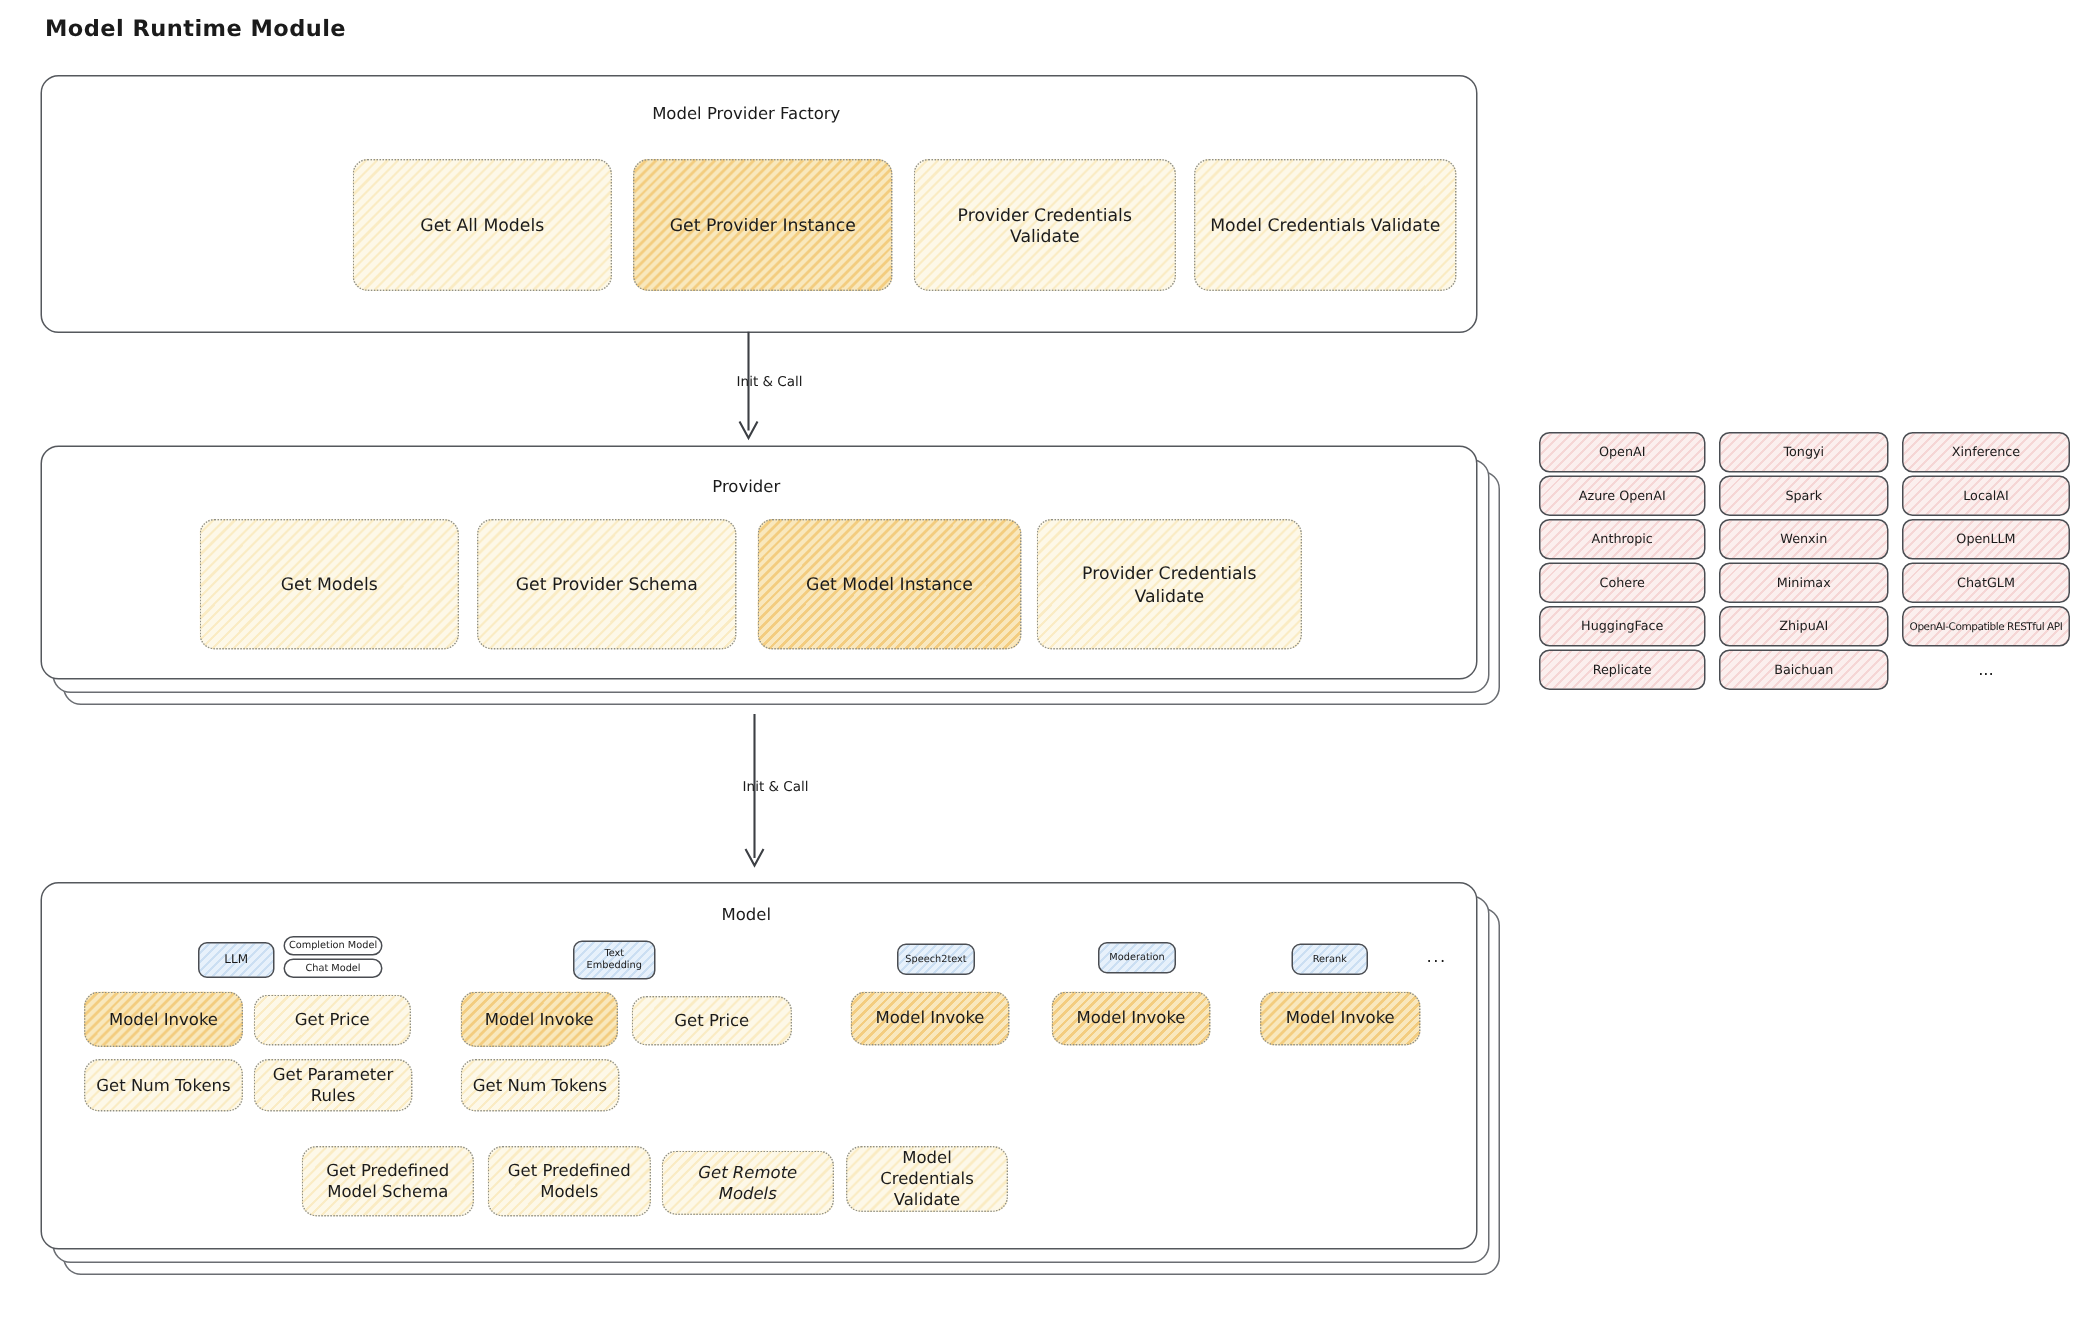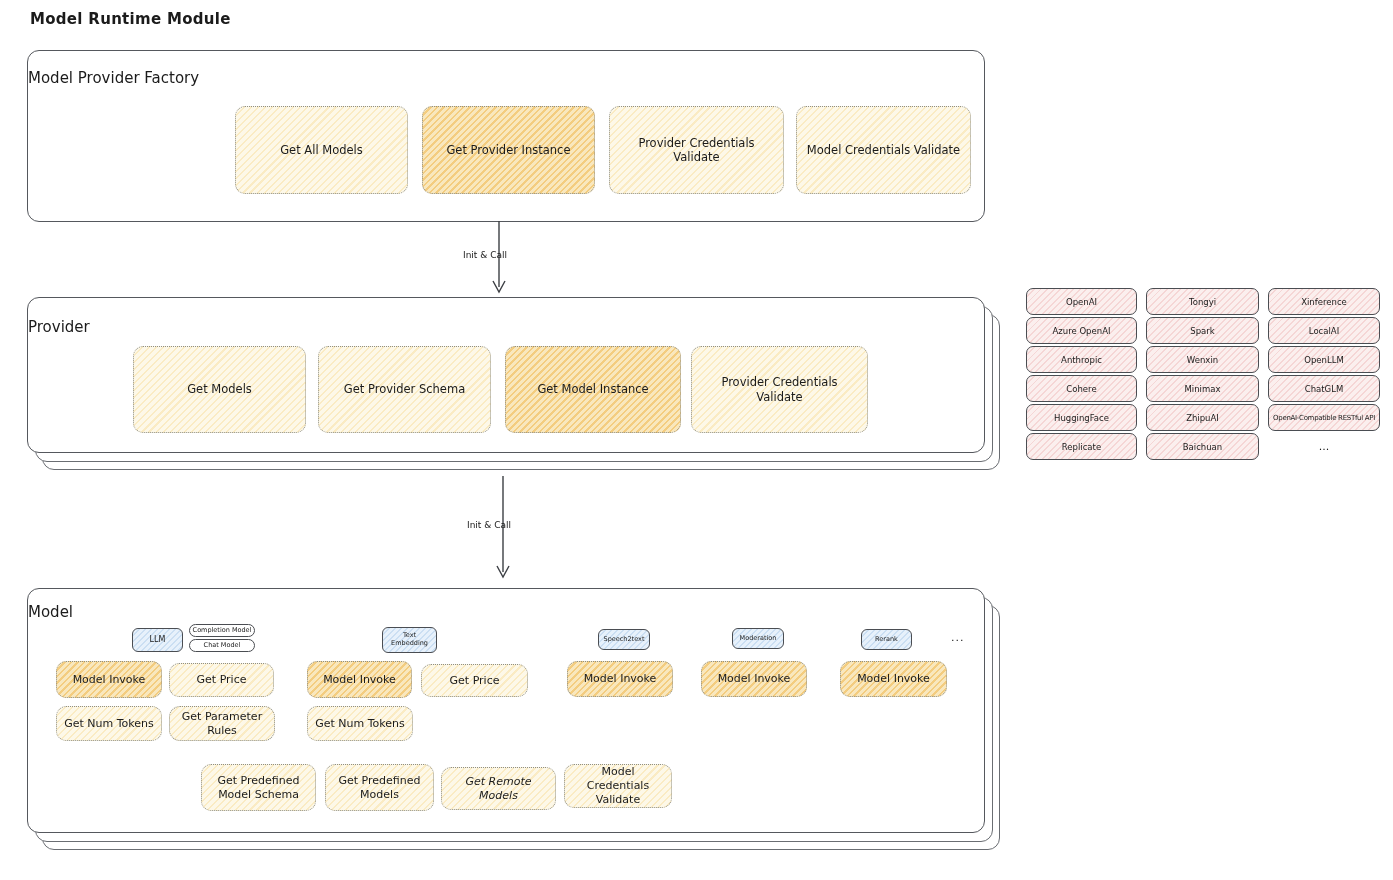--- a/index.html
+++ b/index.html
@@ -6,21 +6,21 @@
   #canvas{
     position:relative;width:1393px;height:880px;background:#ffffff;
     font-family:"DejaVu Sans",sans-serif;color:#1b1b1b;overflow:hidden;
   }
   .abs{position:absolute;}
   
   .page-title{left:30px;top:10px;font-size:15px;font-weight:bold;letter-spacing:.3px;}
   
   .bigbox{border:1.5px solid #55585d;border-radius:12px;background:#ffffff;box-sizing:border-box;}
   .stack{border:1.4px solid #6a6d72;border-radius:12px;background:#ffffff;box-sizing:border-box;}
-  .bigbox-title{position:absolute;left:0;right:17px;text-align:left;font-size:15px;}
+  .bigbox-title{position:absolute;left:0;right:17px;text-align:center;font-size:11px;}
   
   .op{
     display:flex;align-items:center;justify-content:center;text-align:center;
     border:1.4px dotted #8f8f85;border-radius:10px;box-sizing:border-box;
     font-size:11.5px;line-height:1.25;padding:2px 6px;
   }
   .fill-yellow{background:repeating-linear-gradient(135deg, rgba(243,206,110,0.30) 0 1.5px, rgba(255,255,255,0) 1.5px 5px), #FDF8E8;}
   .fill-orange{background:repeating-linear-gradient(135deg, rgba(238,178,66,0.50) 0 1.8px, rgba(252,238,200,0.1) 1.8px 4.6px), #F8E7BC;}
   .fill-pink{background:repeating-linear-gradient(135deg, rgba(232,156,156,0.30) 0 1.4px, rgba(255,255,255,0) 1.4px 4.6px), #FBEFEE;}
   .fill-blue{background:repeating-linear-gradient(135deg, rgba(130,175,220,0.28) 0 1.4px, rgba(255,255,255,0) 1.4px 4.2px), #E7F1FB;}
@@ -39,21 +39,21 @@
   
   .tag{
     border:1px solid #4a4d52;box-sizing:border-box;
     display:flex;align-items:center;justify-content:center;text-align:center;
     font-size:6.5px;line-height:1.2;
   }
   .tag-blue{border-radius:6px;}
   .tag-white{border-radius:7px;background:#ffffff;}
   .ellipsis{font-size:11px;letter-spacing:1px;}
   
-  .arrow-label{font-size:9px;text-align:left;width:72px;}
+  .arrow-label{font-size:9px;text-align:right;width:72px;}
   svg{display:block;}
 </style>
 </head>
 <body>
 
 <div id="canvas">
 
   <div class="abs page-title">Model Runtime Module</div>
 
   <div class="abs bigbox" style="left:27px;top:50px;width:958px;height:172px;">
@@ -123,21 +123,21 @@
 
     <div class="abs op fill-orange" style="left:28px;top:72px;width:106px;height:37px;font-size:11px;">Model Invoke</div>
     <div class="abs op fill-yellow" style="left:141px;top:74px;width:105px;height:34px;font-size:11px;">Get Price</div>
     <div class="abs op fill-orange" style="left:279px;top:72px;width:105px;height:37px;font-size:11px;">Model Invoke</div>
     <div class="abs op fill-yellow" style="left:393px;top:75px;width:107px;height:33px;font-size:11px;">Get Price</div>
     <div class="abs op fill-orange" style="left:539px;top:72px;width:106px;height:36px;font-size:11px;">Model Invoke</div>
     <div class="abs op fill-orange" style="left:673px;top:72px;width:106px;height:36px;font-size:11px;">Model Invoke</div>
     <div class="abs op fill-orange" style="left:812px;top:72px;width:107px;height:36px;font-size:11px;">Model Invoke</div>
 
     <div class="abs op fill-yellow" style="left:28px;top:117px;width:106px;height:35px;font-size:11px;">Get Num Tokens</div>
-    <div class="abs op fill-yellow" style="left:141px;top:117px;width:106px;height:35px;font-size:11px;border-radius:11px;">Get Parameter Rules</div>
+    <div class="abs op fill-yellow" style="left:141px;top:117px;width:106px;height:35px;font-size:11px;">Get Parameter Rules</div>
     <div class="abs op fill-yellow" style="left:279px;top:117px;width:106px;height:35px;font-size:11px;">Get Num Tokens</div>
 
     <div class="abs op fill-yellow" style="left:173px;top:175px;width:115px;height:47px;font-size:11px;">Get Predefined Model Schema</div>
     <div class="abs op fill-yellow" style="left:297px;top:175px;width:109px;height:47px;font-size:11px;">Get Predefined Models</div>
     <div class="abs op fill-yellow" style="left:413px;top:178px;width:115px;height:43px;font-size:11px;font-style:italic;">Get Remote Models</div>
     <div class="abs op fill-yellow" style="left:536px;top:175px;width:108px;height:44px;font-size:11px;">Model Credentials Validate</div>
   </div>
 
 </div>
 

